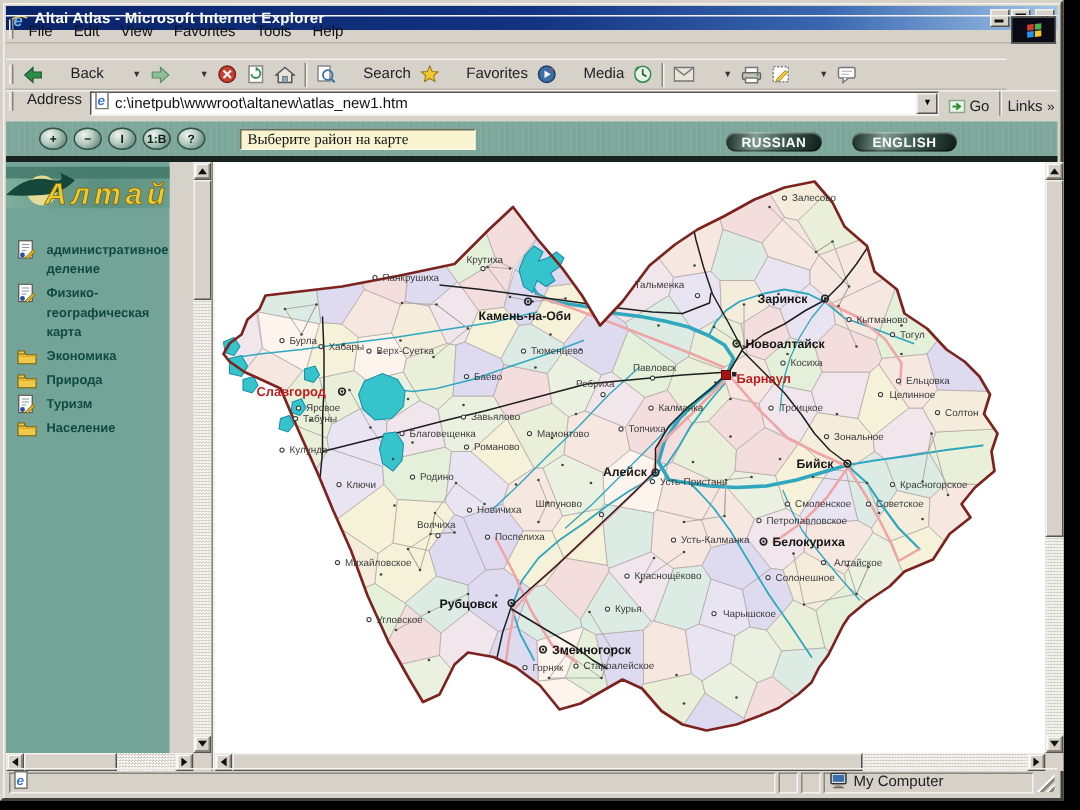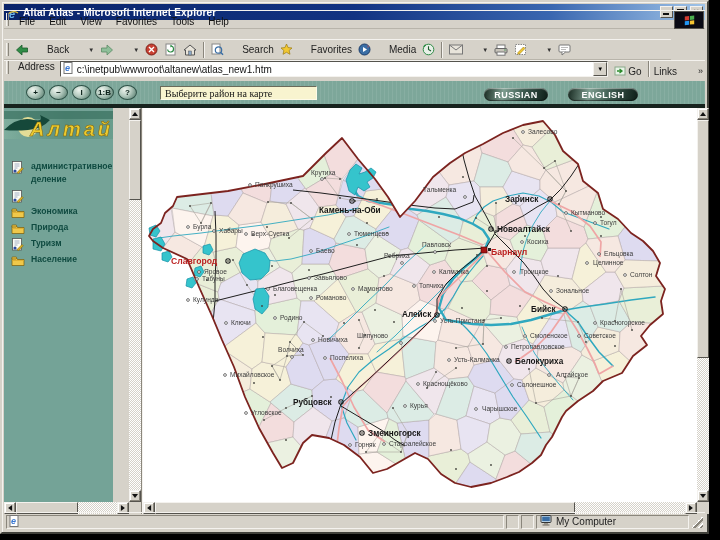--- a/index.html
+++ b/index.html
@@ -28,21 +28,21 @@
 .tsep{width:2px;height:16px;border-left:1px solid #8a867c;border-right:1px solid #f4f2ee;margin:0 3px;flex:none}
 .drop{font-size:6px;color:#333;margin-left:1px}
 .addressbar{position:absolute;left:2px;top:58px;right:2px;height:21px;border-top:1px solid #f4f2ee;display:flex;}
 .addr-label{font-size:10px;color:#222;padding:0 5px 0 6px}
 .addr-input{height:16px;background:#fff;border:1px solid;border-color:#55534d #f4f2ee #f4f2ee #55534d;
  display:flex;align-items:center;width:586px;position:relative;padding-left:2px}
 .addr-url{font-size:10px;color:#111;padding-left:3px;white-space:nowrap}
 .addr-drop{position:absolute;right:0;top:0;width:14px;height:14px;background:#d6d2c9;border:1px solid;border-color:#f4f2ee #55534d #55534d #f4f2ee;font-size:6px;text-align:center;line-height:12px;padding:0}
 .go{display:flex;align-items:center;font-size:10px;color:#222;padding:0 4px 0 6px;gap:2px}
 .golinks-sep{width:2px;height:16px;border-left:1px solid #8a867c;border-right:1px solid #f4f2ee;margin:0 2px}
-.links{display:flex;align-items:center;font-size:10px;color:#222;padding:0 2px;gap:21px}
+.links{display:flex;align-items:center;font-size:10px;color:#222;padding:0 2px;gap:3px}
 .chev{font-size:9px;color:#222}
 .pagetop{position:absolute;left:2px;top:79px;right:2px;height:23px;background:#7da79a;
  background-image:repeating-linear-gradient(90deg,rgba(255,255,255,.08) 0 1px,rgba(0,0,0,0) 1px 4px)}
 .mapbtn{position:absolute;top:4px;width:19px;height:15px;border-radius:50%;
  background:radial-gradient(circle at 35% 30%,#eef4ee 0%,#b9cec3 40%,#81a093 70%,#4f7265 100%);
  border:1px solid #2f5247;color:#0b201a;font-weight:bold;font-size:8px;text-align:center;line-height:13px;padding:0}
 .yellow-input{position:absolute;left:156px;top:5px;width:157px;height:14px;background:#f8f4cf;
  border:1px solid;border-color:#6b6b5a #fdfbe8 #fdfbe8 #6b6b5a;font-family:"Liberation Serif",serif;
  font-size:10px;color:#151515;padding:1px 0 0 4px;white-space:nowrap;overflow:hidden}
 .pill{position:absolute;top:7px;height:13px;border:none;border-radius:7px;color:#fff;font-weight:bold;font-size:9px;
@@ -78,21 +78,21 @@
 .sbtn.up i{border-bottom:4px solid #111;transform:translate(-50%,-70%)}
 .sbtn.down i{border-top:4px solid #111;transform:translate(-50%,-30%)}
 .sbtn.left{left:0}.sbtn.right{right:0}
 .sbtn.left i{border-right:4px solid #111;transform:translate(-70%,-50%)}
 .sbtn.right i{border-left:4px solid #111;transform:translate(-30%,-50%)}
 .sthumb{position:absolute;background:#d6d2c9;border:1px solid;border-color:#f4f2ee #55534d #55534d #f4f2ee}
 .statusbar{position:absolute;left:2px;bottom:2px;right:2px;height:18px;border-top:1px solid #f4f2ee;display:flex;align-items:center;padding:1px 2px 1px 2px;gap:2px}
 .sb-panel{height:14px;border:1px solid;border-color:#8a867c #f4f2ee #f4f2ee #8a867c;display:flex;align-items:center}
 .sb-main{flex:1;padding-left:2px;gap:3px}
 .sb-cell{width:13px}
-.sb-zone{width:153px;padding-left:3px;gap:3px;font-size:10px;color:#222}
+.sb-zone{width:140px;padding-left:3px;gap:3px;font-size:10px;color:#222}
 .sb-grip{width:12px;height:12px;background:
  linear-gradient(135deg,transparent 0 50%, #fff 50% 58%, #8a867c 58% 70%, transparent 70% 78%, #fff 78% 84%, #8a867c 84% 95%, transparent 95%)}
 svg text{font-family:"Liberation Sans",sans-serif}
 .mt-s{font-size:6.6px;fill:#3c3c3c}
 .mt-b{font-size:8.2px;font-weight:bold;fill:#151515}
 .mt-r{font-size:8.6px;font-weight:bold;fill:#bb1f1f}
 </style>
 </head>
 <body>
 
@@ -313,20 +313,21 @@
                 </svg></span>
               <span class="slabel">административное деление</span>
             </div>
             <div class="sitem">
               <span class="sicon"><svg width="13" height="13" viewBox="0 0 13 13">
                   <rect x="1.5" y="0.5" width="9" height="11.5" fill="#fdfdf5" stroke="#555" stroke-width="0.8"></rect>
                   <path d="M3.5 3 h5 M3.5 5 h5 M3.5 7 h3" stroke="#8a9ab8" stroke-width="0.8"></path>
                   <path d="M6 11.5 L11 6.5 L12.3 7.8 L7.4 12.8 Z" fill="#d8b020" stroke="#7a5c08" stroke-width="0.5"></path>
                   <circle cx="4" cy="10" r="1.6" fill="#2c4ca0"></circle>
                 </svg></span>
+              <span class="slabel">Физико-географическая карта</span>
             </div>
             <div class="sitem">
               <span class="sicon"><svg width="14" height="12" viewBox="0 0 14 12">
                   <path d="M1 3 L1 10.5 L13 10.5 L13 4.5 L6.5 4.5 L5.5 3 Z" fill="#f0c84a" stroke="#7a5c08" stroke-width="0.7"></path>
                   <path d="M1 5.5 L13 5.5" stroke="#d8a828" stroke-width="0.7"></path>
                   <rect x="1" y="2" width="4.5" height="2" rx="0.5" fill="#f0c84a" stroke="#7a5c08" stroke-width="0.7"></rect>
                 </svg></span>
               <span class="slabel">Экономика</span>
             </div>
             <div class="sitem">

